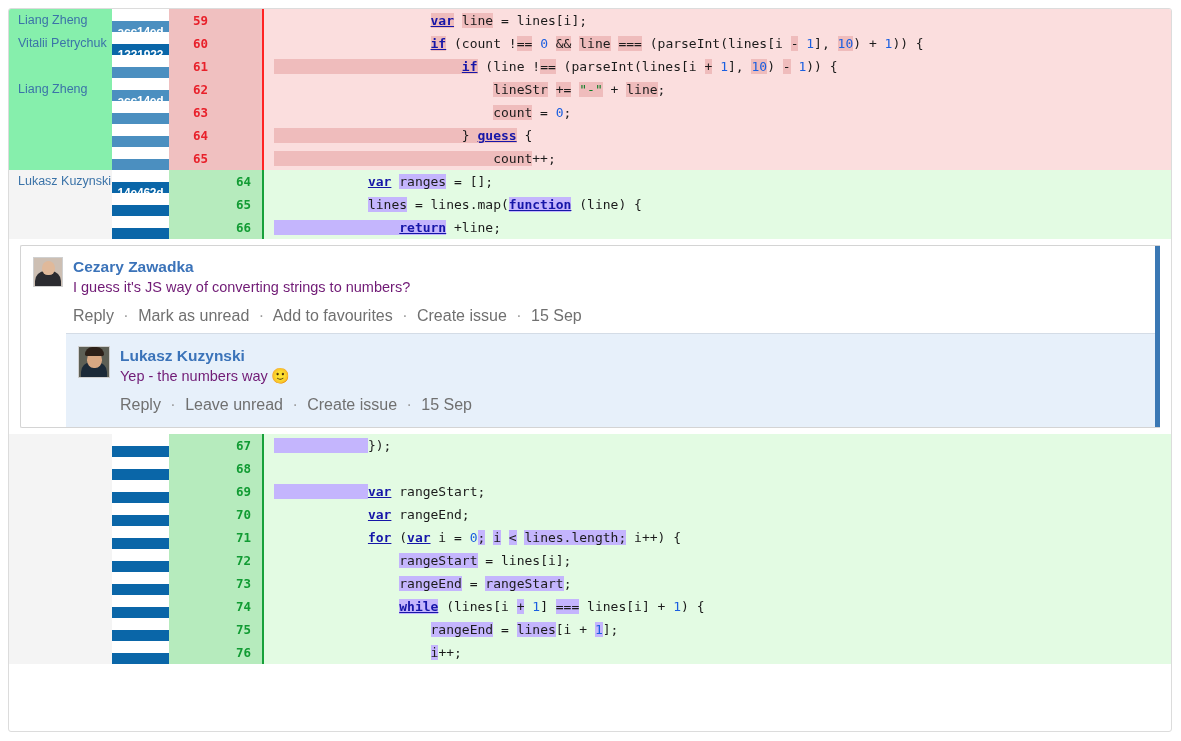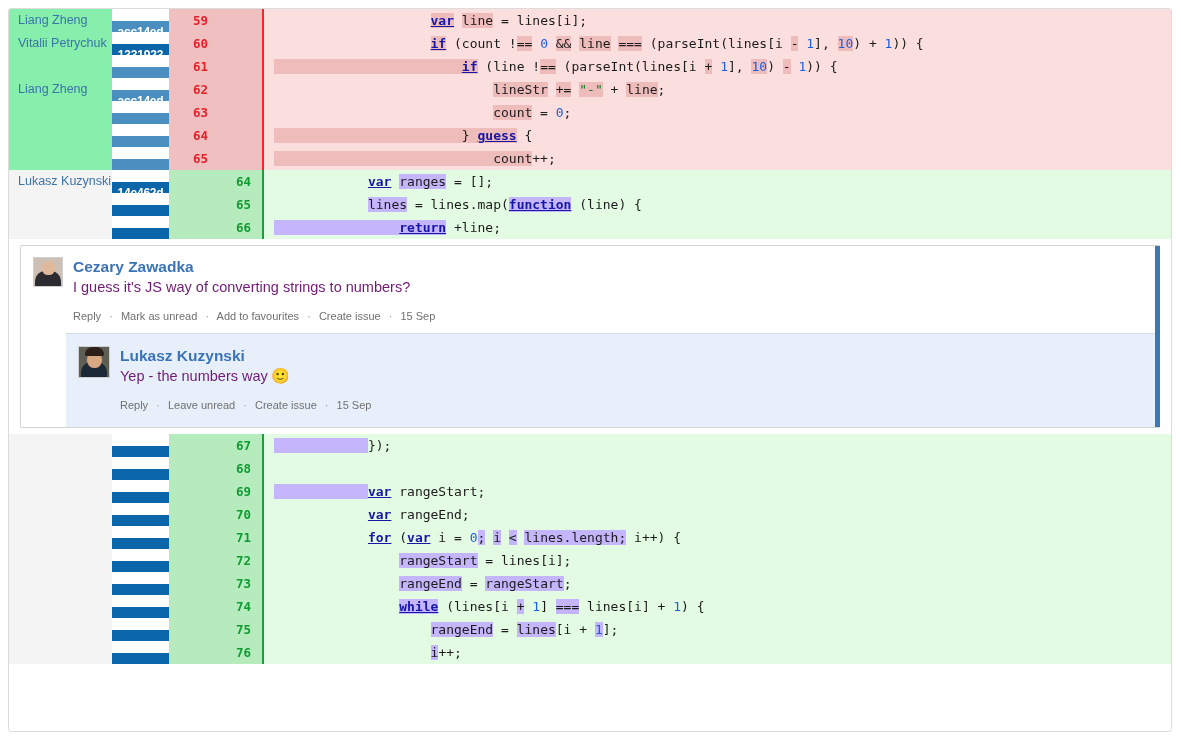--- a/index.html
+++ b/index.html
@@ -171,21 +171,21 @@
     margin-bottom: 1px;
   }
   .cmt-text {
     color: #701a75;
     font-size: 14.5px;
     line-height: 20px;
     margin-bottom: 11px;
   }
   .emoji { font-size: 15px; }
   .cmt-actions {
-    font-size: 11px;
+    font-size: 16px;
     color: #707070;
     line-height: 16px;
   }
   .cmt-actions a {
     color: #707070;
     text-decoration: none;
     cursor: pointer;
   }
   .sep { color: #9a9a9a; margin: 0 5px; }
   .cmt-date { color: #707070; }

